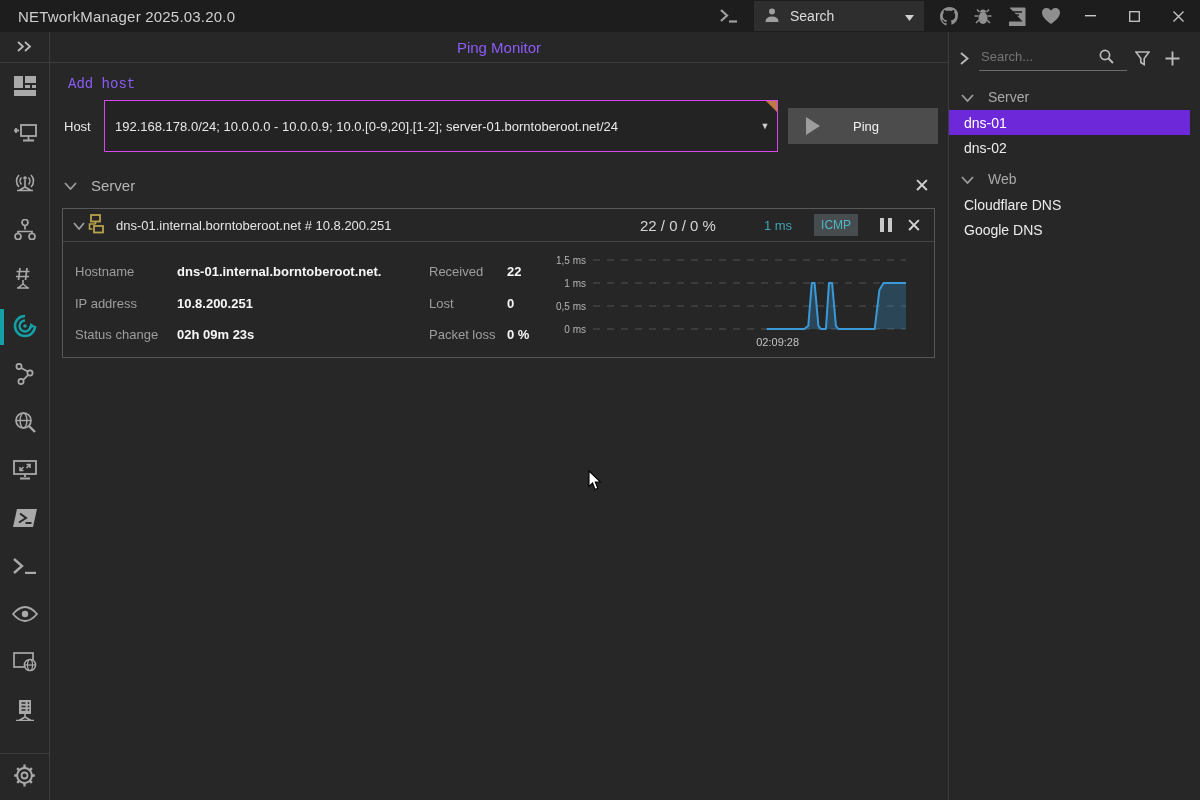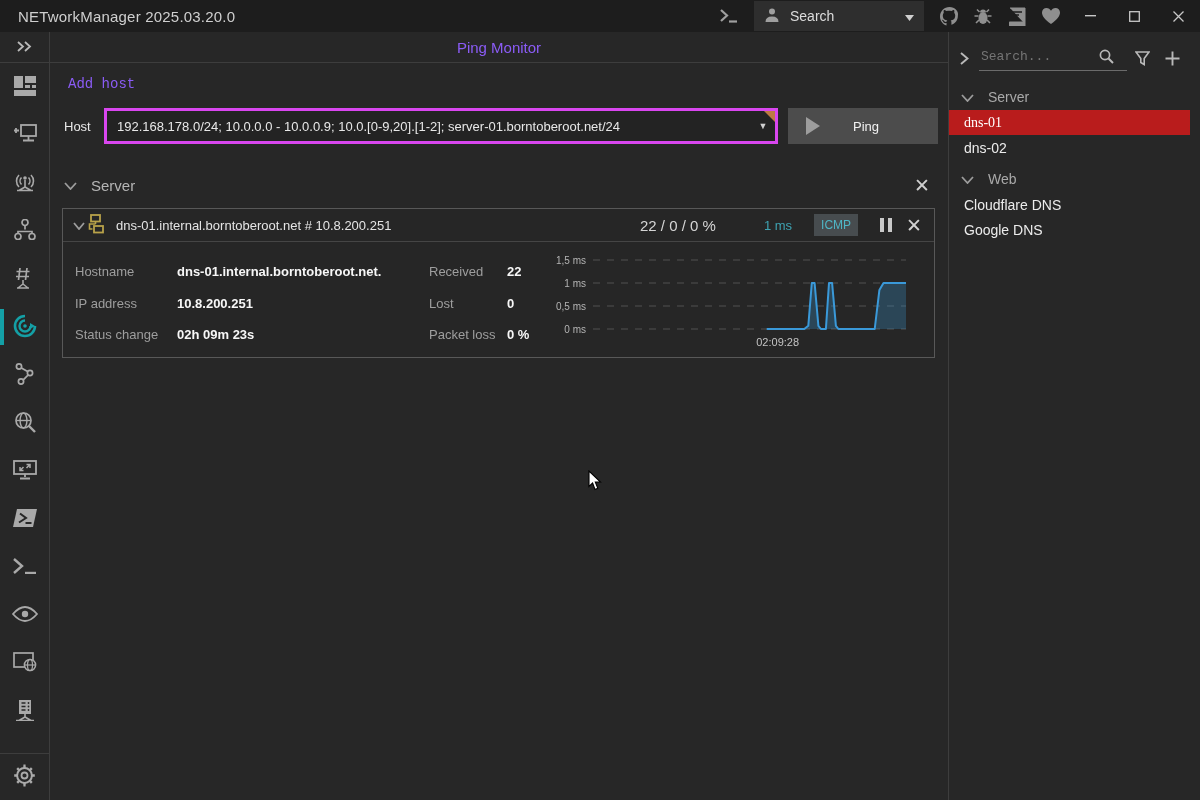--- a/index.html
+++ b/index.html
@@ -40,21 +40,21 @@
   }
   #sidebar-bottom { height:47px; border-top:1px solid #3d3d3d; display:flex; align-items:center; justify-content:center; color:#aaaaaa; }
   
   #main { position:absolute; top:32px; left:50px; width:898px; height:768px; background:#272727; }
   #main-header { height:31px; border-bottom:1px solid #3d3d3d; display:flex; align-items:center; justify-content:center; }
   #main-header .title { color:#8b5cf6; font-size:15px; }
   #add-host-label { position:absolute; left:18px; top:44px; color:#8b5cf6; font-size:14px;font-family:Liberation Mono, monospace; }
   #host-row { position:absolute; left:14px; top:76px; width:874px; height:36px; display:flex; align-items:center; }
   #host-label { color:#e8e8e8; width:40px; font-size:13px; }
   #host-combo {
-    position:relative; flex:1; height:36px; background:#232323; border:3px solid #d946ef; display:flex; align-items:center;
+    position:relative; flex:1; height:52px; background:#232323; border:1px solid #d946ef; display:flex; align-items:center;
   }
   #host-input {
     flex:1; background:transparent; border:none; outline:none; color:#e8e8e8;
     font-family:"Liberation Sans", sans-serif; font-size:13px; padding:0 10px;
   }
   #host-combo .caret { width:24px; color:#d0d0d0; font-size:9px; text-align:center; }
   #host-combo .corner {
     position:absolute; top:0; right:0; width:0; height:0;
     border-top:11px solid #bd7a43; border-left:11px solid transparent;
   }
@@ -94,28 +94,28 @@
   #ping-chart .xtick { fill:#c4c4c4; font-size:11px; text-anchor:middle; font-family:"Liberation Sans",sans-serif; }
   #ping-chart .line { fill:none; stroke:#3a99d9; stroke-width:2; stroke-linejoin:round; }
   #ping-chart .area { fill:rgba(58,153,217,.28); }
   
   #right-panel { position:absolute; top:32px; left:948px; width:252px; height:768px; background:#272727; border-left:1px solid #3d3d3d; }
   #rp-top { display:flex; align-items:center; height:40px; margin-top:6px; }
   #rp-collapse { width:30px; display:flex; justify-content:center; color:#b9b9b9; }
   #rp-search { position:relative; width:148px; border-bottom:1px solid #6b6b6b; display:flex; align-items:center; }
   #rp-search input {
     width:120px; background:transparent; border:none; outline:none; color:#cfcfcf;
-    font-family:Liberation Mono, monospace; font-size:13px; padding:4px 2px 6px 2px;
+    font-family:Liberation Sans, sans-serif; font-size:13px; padding:4px 2px 6px 2px;
   }
   .rp-icon { width:30px; display:flex; justify-content:center; color:#b9b9b9; }
   .rp-group { display:flex; align-items:center; height:26px; margin-top:6px; }
   .rp-group .chev { margin-left:12px; }
   .rp-group .g-label { color:#a9a9a9; font-size:14px; margin-left:14px; }
   .rp-item { height:25px; display:flex; align-items:center; padding-left:15px; color:#ececec; font-size:14px; width:241px; }
-  .rp-item.selected { background:#b91c1c; color:#ffffff;font-family:Liberation Serif, serif; }
+  .rp-item.selected { background:#6d28d9; color:#ffffff; }
   
   #cursor { position:absolute; left:588px; top:470px; pointer-events:none; }
 </style>
 </head>
 <body>
 
 <div id="window">
 
   <div id="titlebar">
     <div class="app-title">NETworkManager 2025.03.20.0</div>

